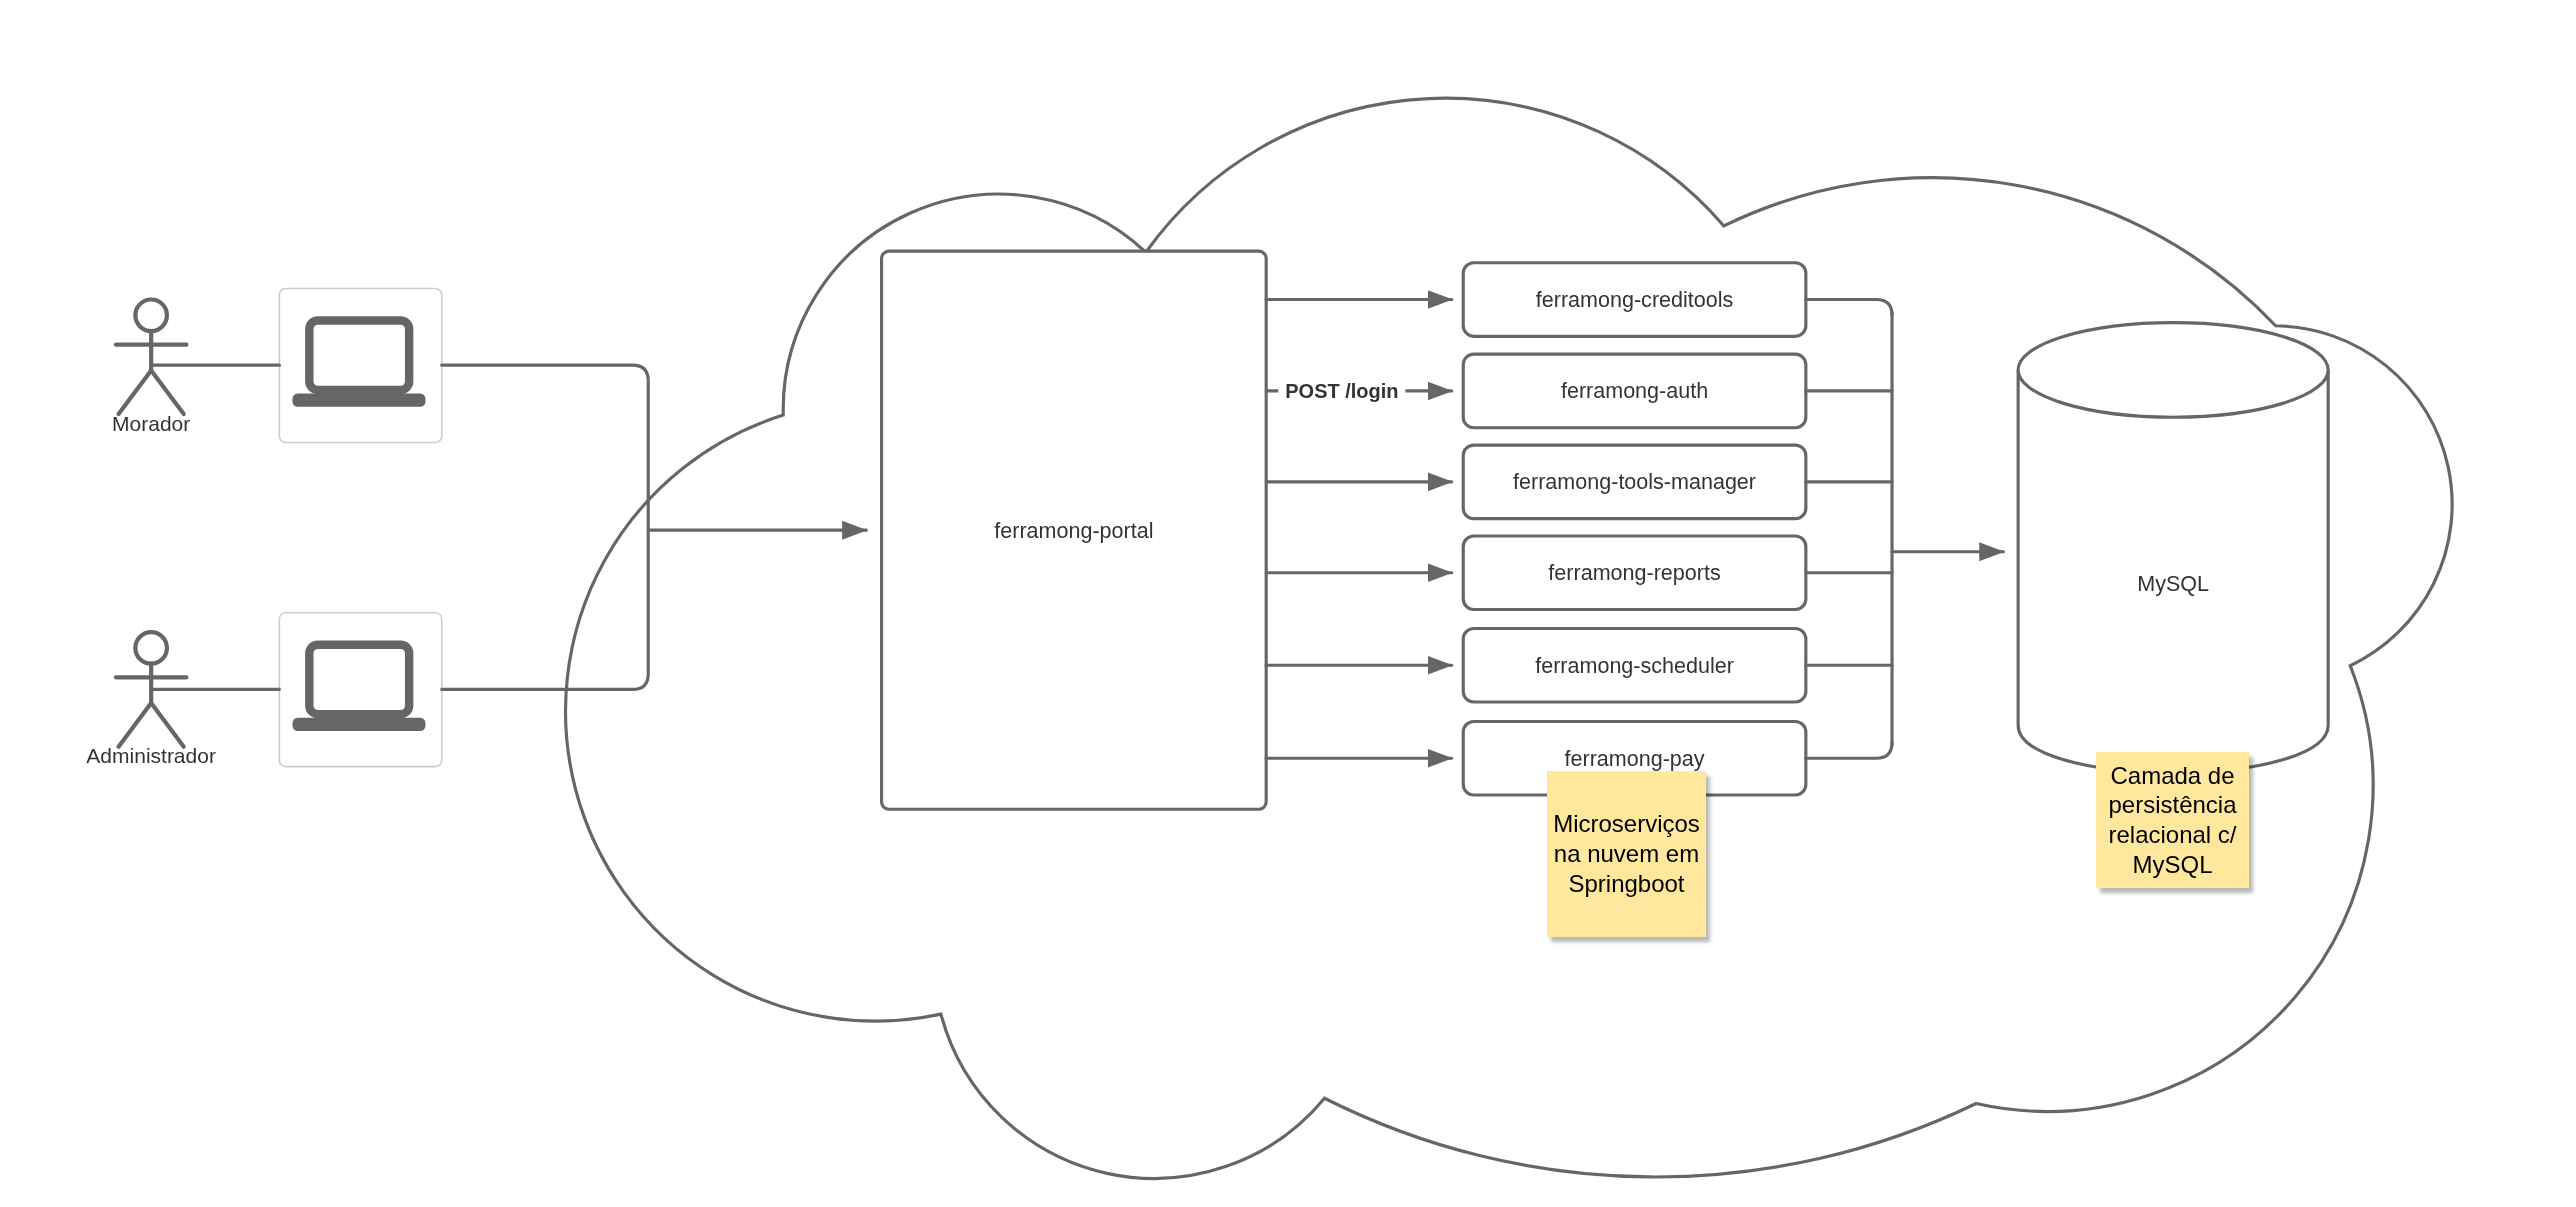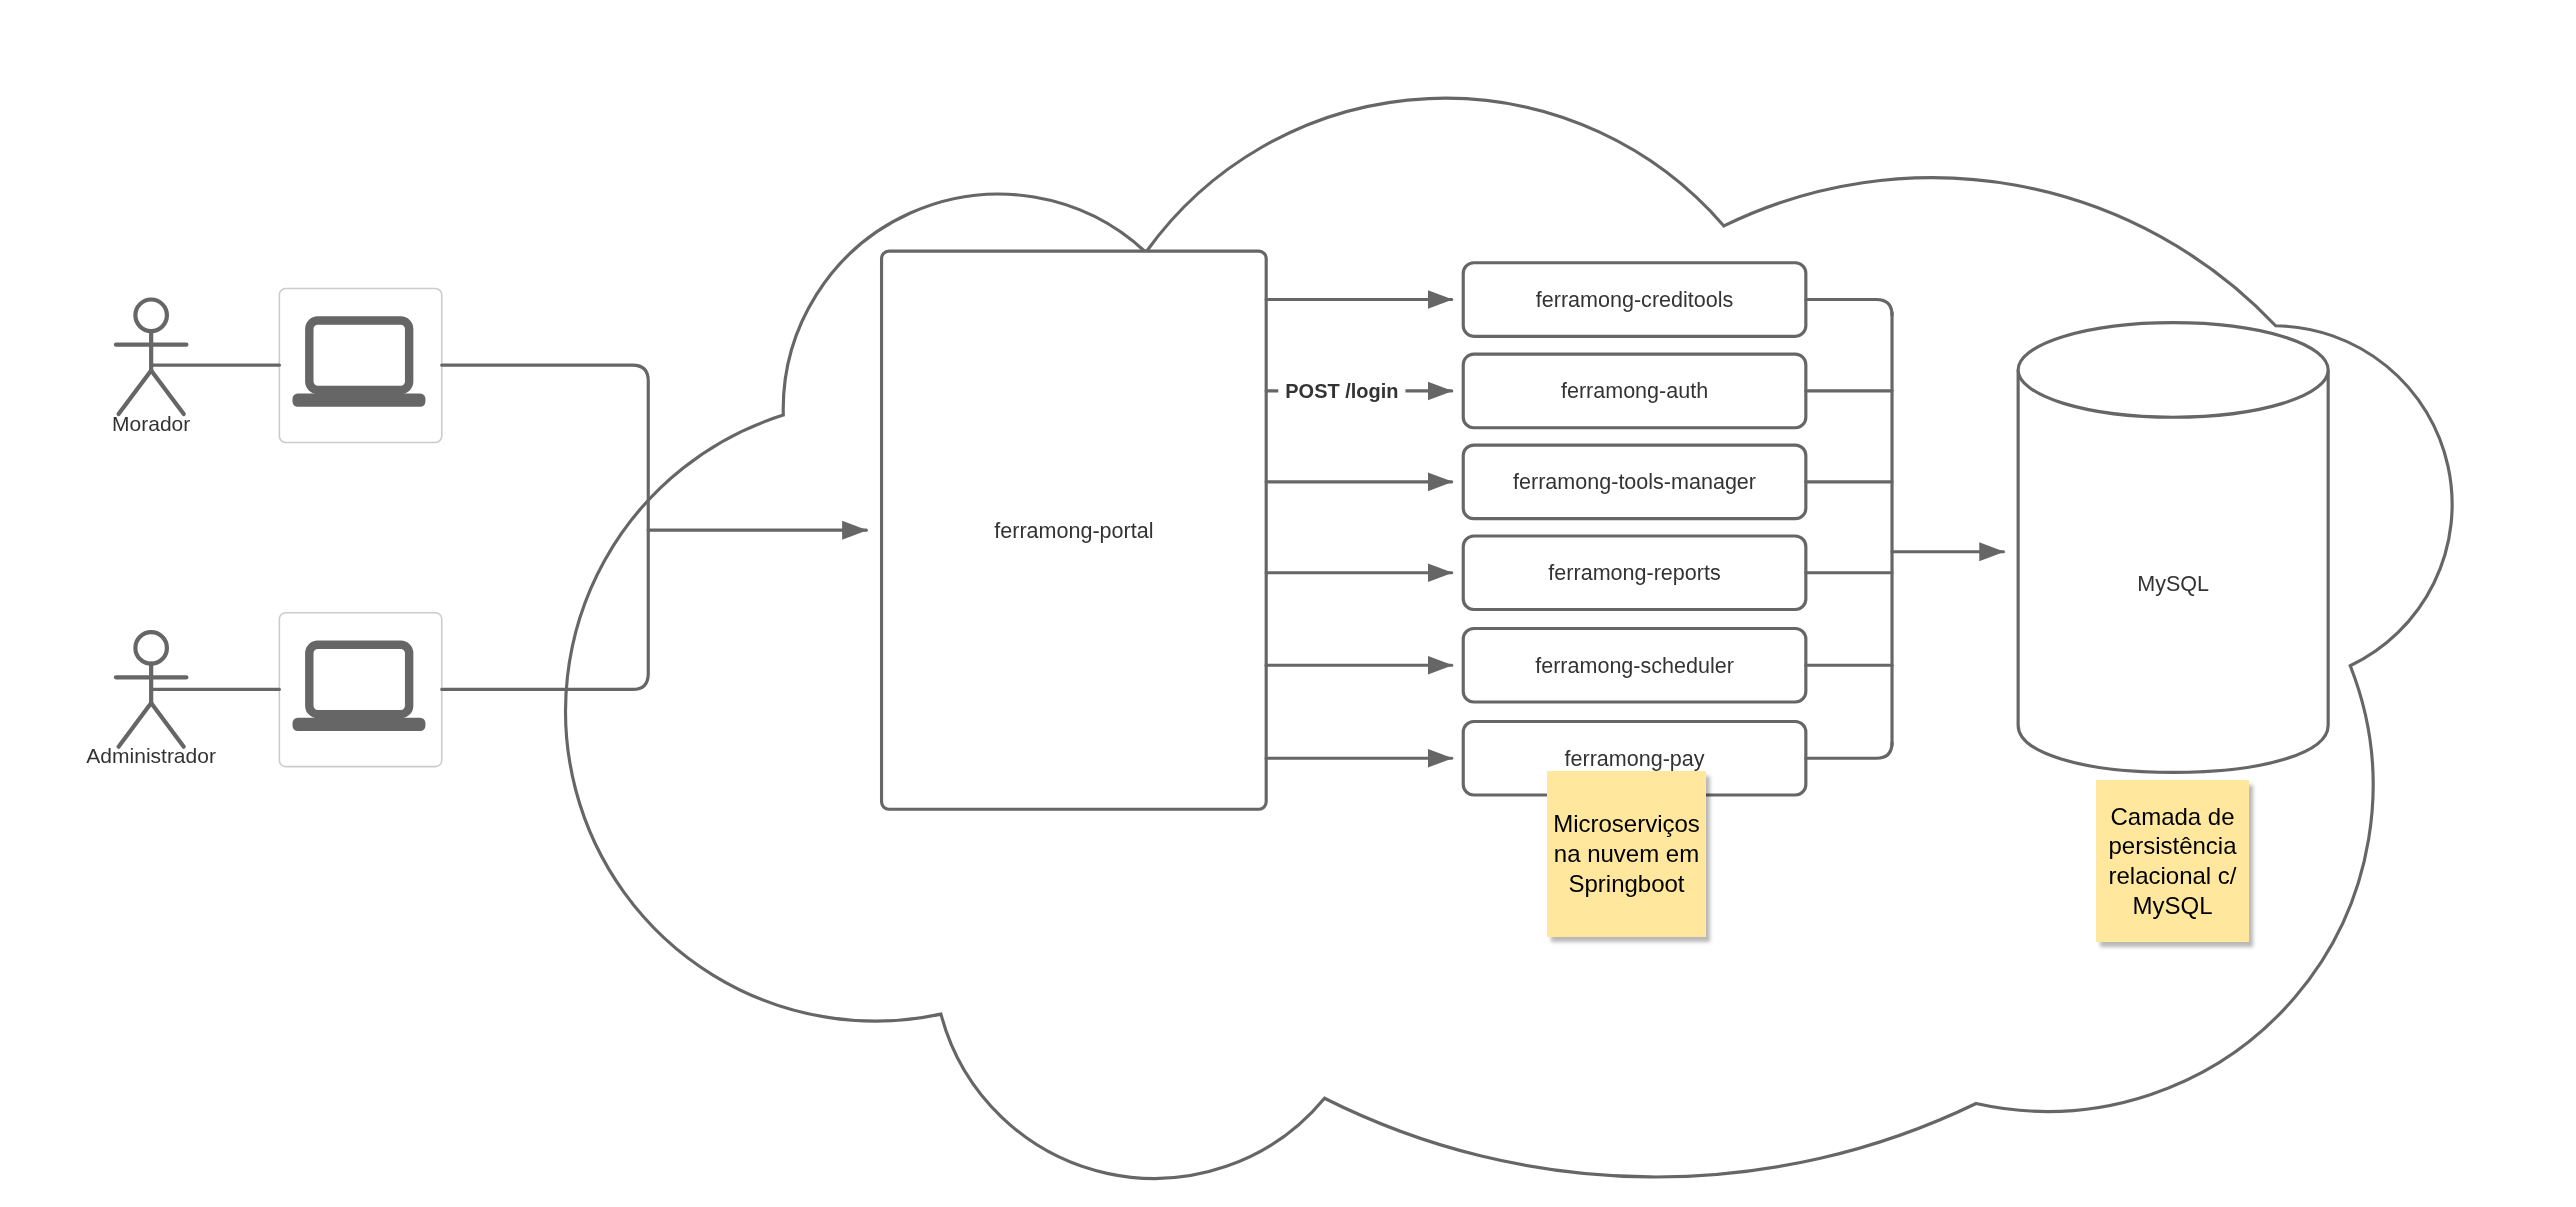--- a/index.html
+++ b/index.html
@@ -155,18 +155,18 @@
     </g>
   </svg>
 
 
 
   <div class="note" style="left:1547px;top:771px;width:159px;height:166px;font-size:24px;">Microserviços
 na nuvem em
 Springboot</div>
 
 
-  <div class="note" style="left:2096px;top:780px;width:153px;height:162px;font-size:24px;">Camada de
+  <div class="note" style="left:2096px;top:752px;width:153px;height:136px;font-size:24px;">Camada de
 persistência
 relacional c/
 MySQL</div>
 </div>
 
 
 </body></html>

